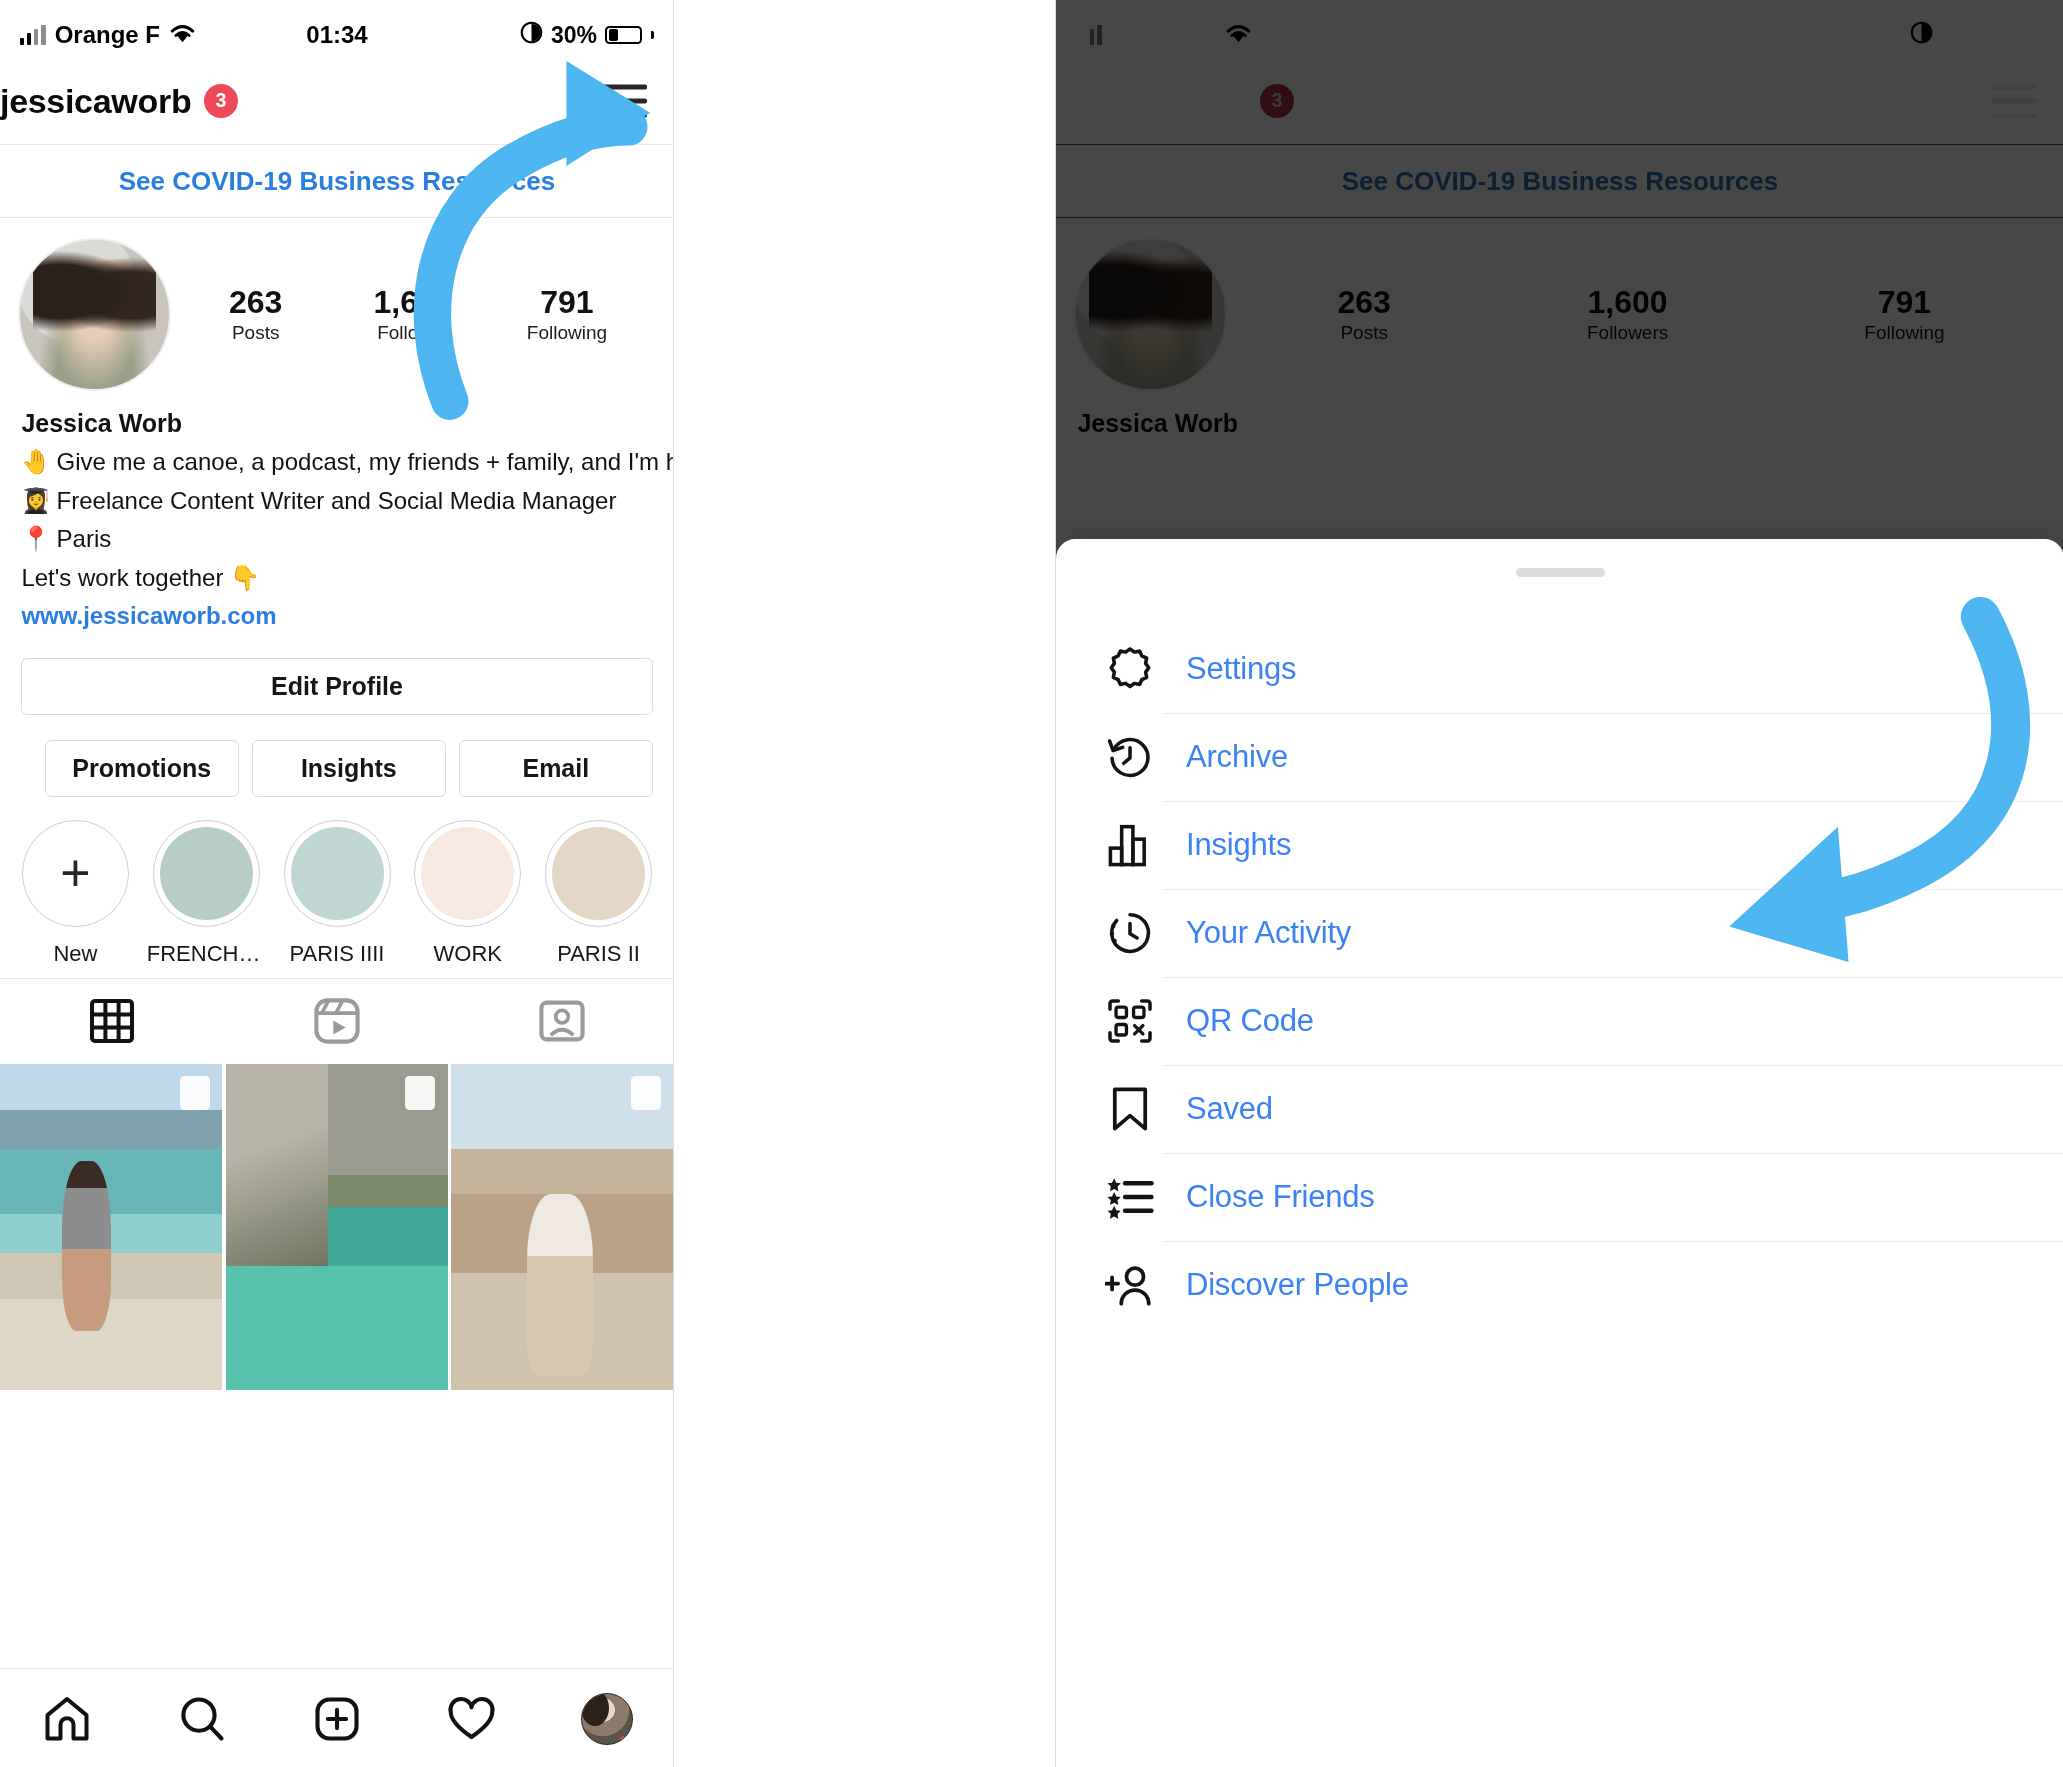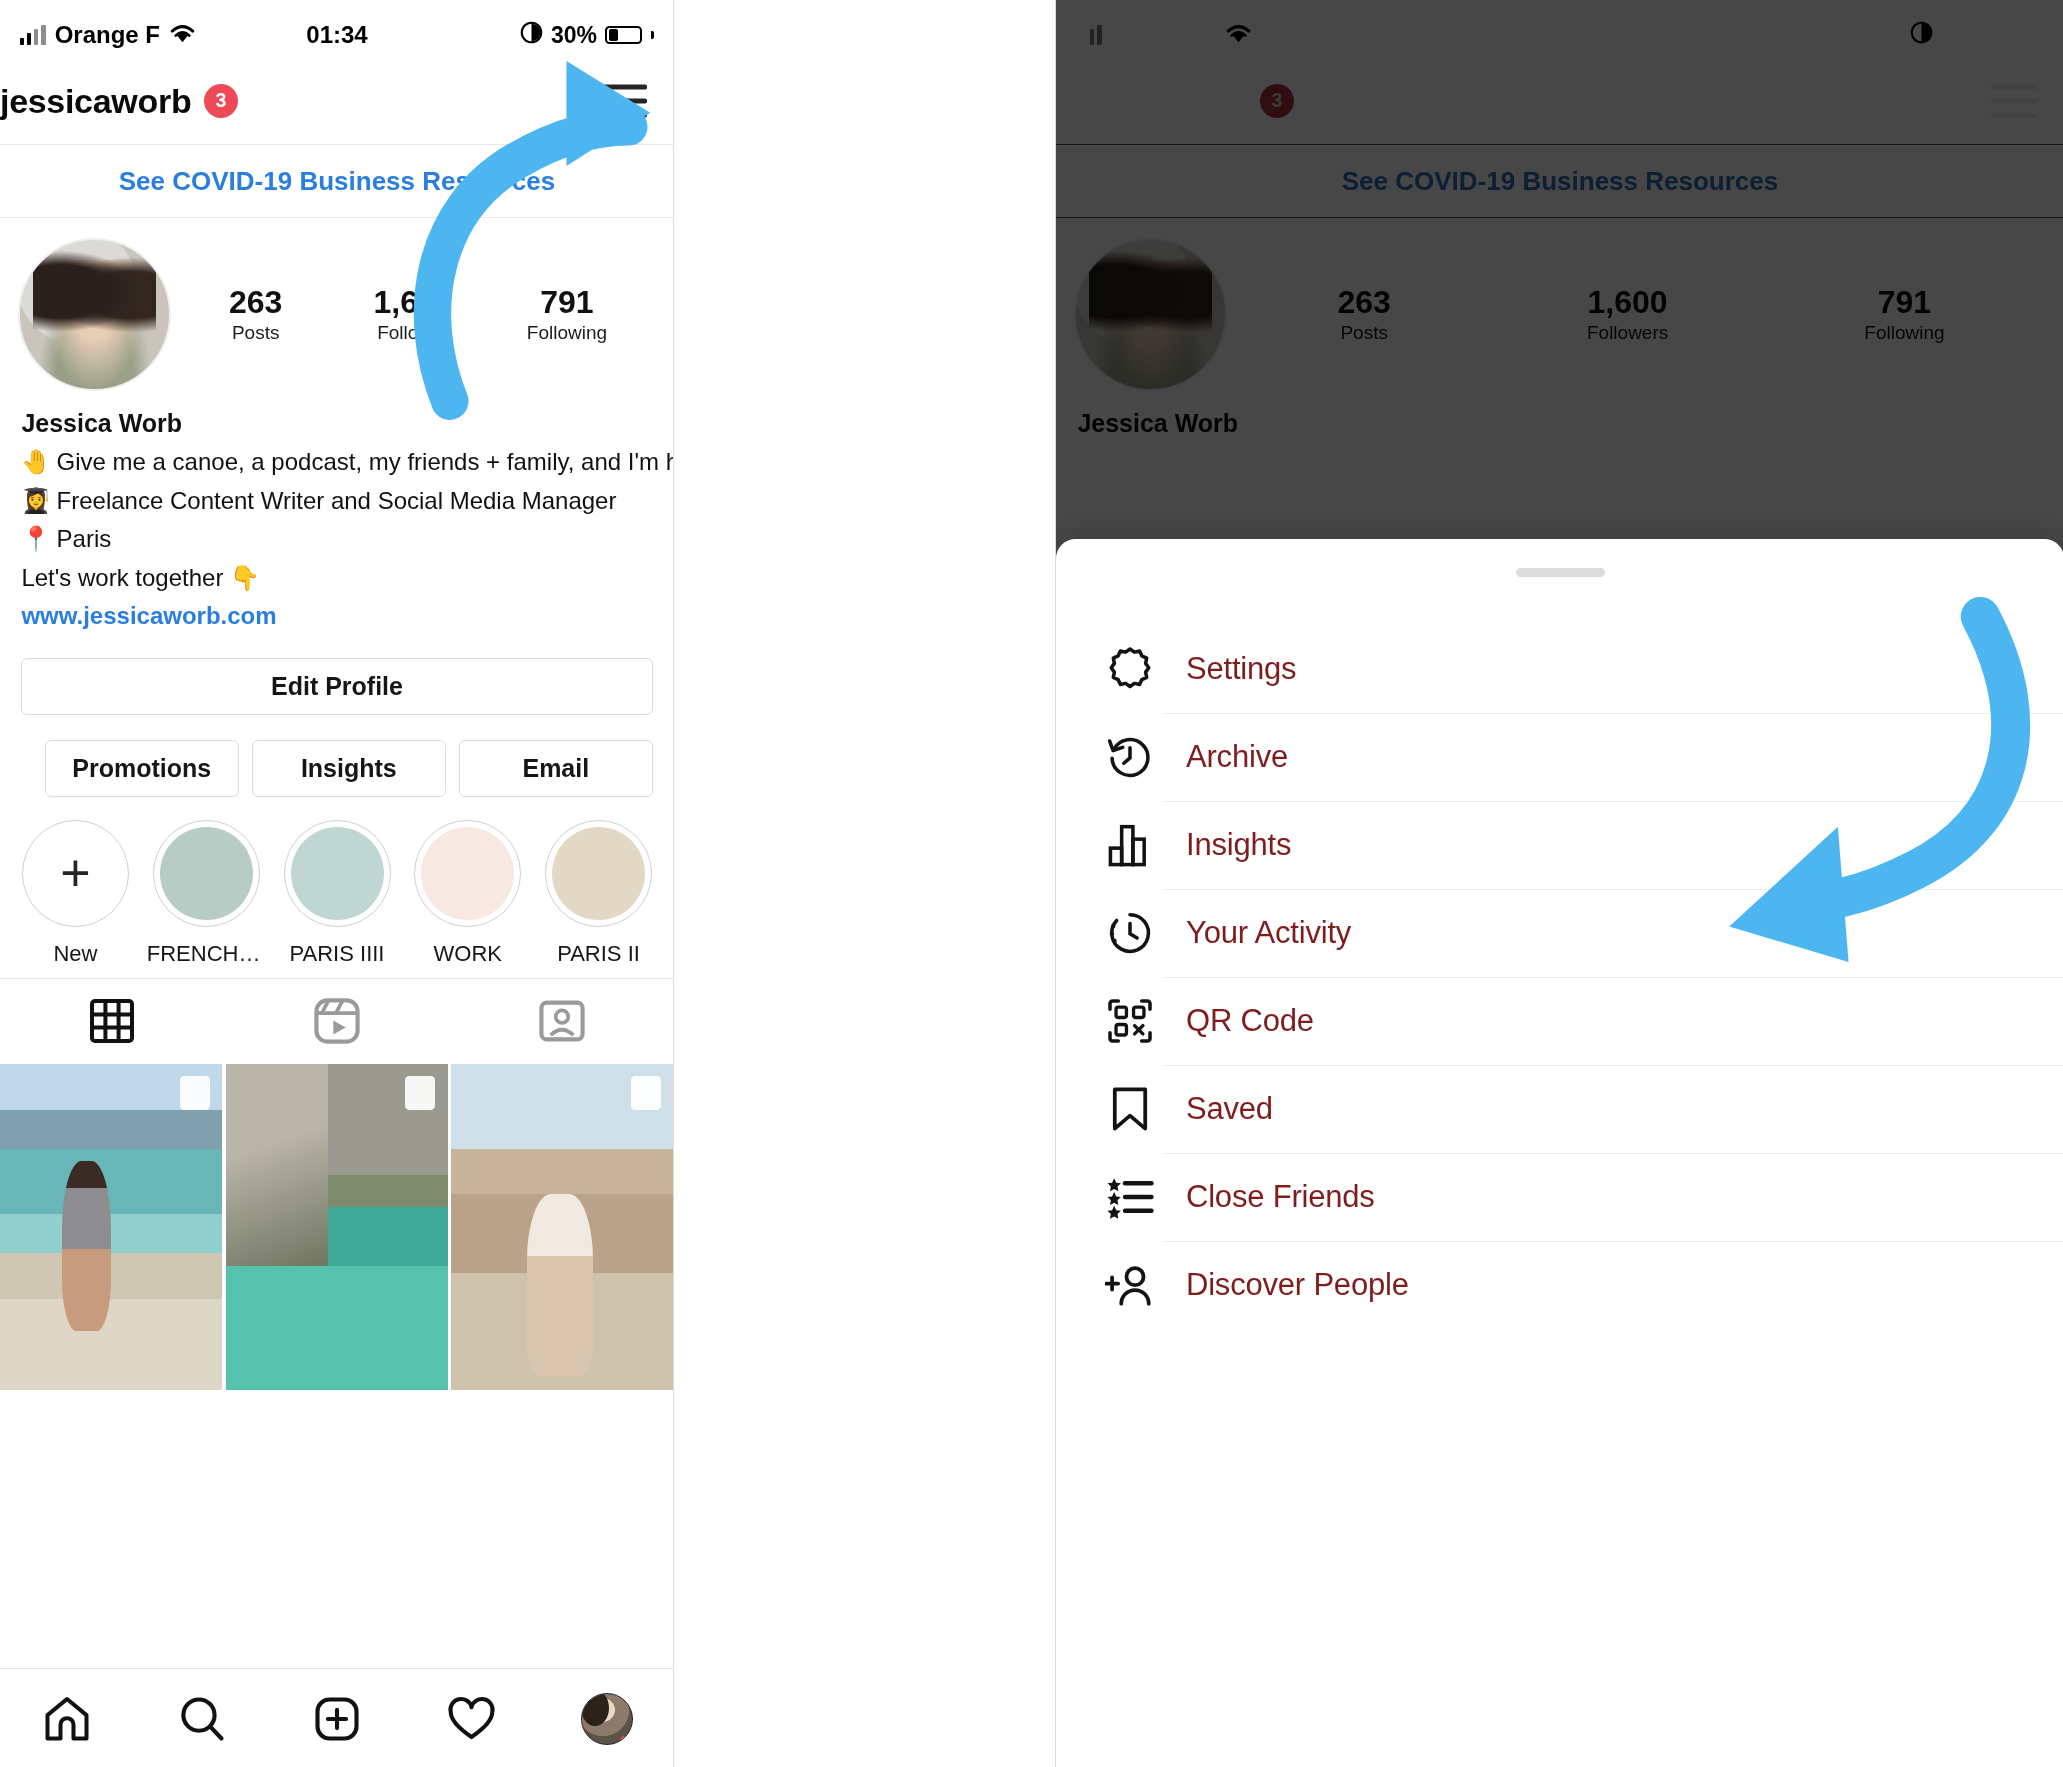--- a/index.html
+++ b/index.html
@@ -130,21 +130,21 @@
   #phone-right .bio .name { color:#0d0d0d; }
   #phone-right .badge { background:#a9313b; color:#cfcfcf; }
 
   
   .sheet { position:absolute; left:0; right:0; top:539px; bottom:0; background:#fff; border-radius:19.6px 19.6px 0 0;
            box-shadow: 0 -5.3px 21.4px rgba(0,0,0,.12); }
   .grabber { width:89px; height:9.8px; border-radius:5.3px; background:#dcdcdc; margin: 28.5px auto 0 auto; }
   .menu { margin-top: 48px; }
   .mitem { display:flex; align-items:center; height:88px; padding-left: 41px; position:relative; }
   .mitem .mico { width:66px; display:flex; align-items:center; justify-content:center; flex:0 0 auto; }
-  .mitem .mlabel { font-size:31px; color:#7f1d1d; margin-left:23px; letter-spacing:-0.2px;}
+  .mitem .mlabel { font-size:31px; color:#3b82f6; margin-left:23px; letter-spacing:-0.2px;}
   .mitem + .mitem::before { content:""; position:absolute; left:107px; right:0; top:0; height:0.9px; background:#ededed; }
 
   
   .arrow { position:absolute; pointer-events:none; }
   #arrow-left  { left:383px; top:45px;  width:285px; height:374px; }
   #arrow-right { left:1631px; top:597px; width:428px; height:374px; }
   .arrow svg { display:block; width:100%; height:100%; overflow:visible; }
 </style>
 </head>
 <body>

